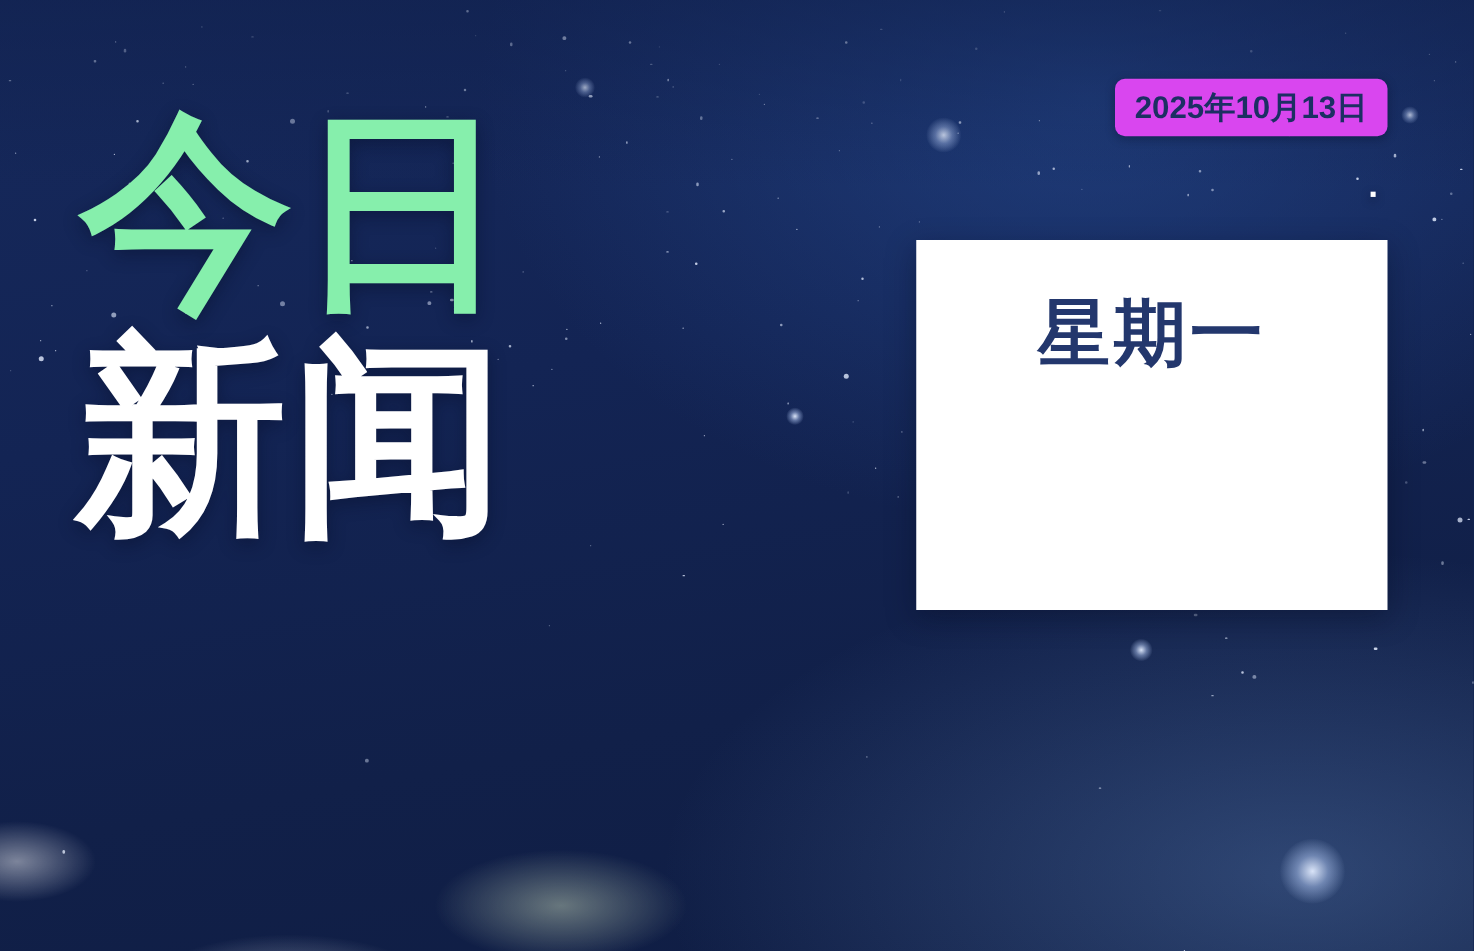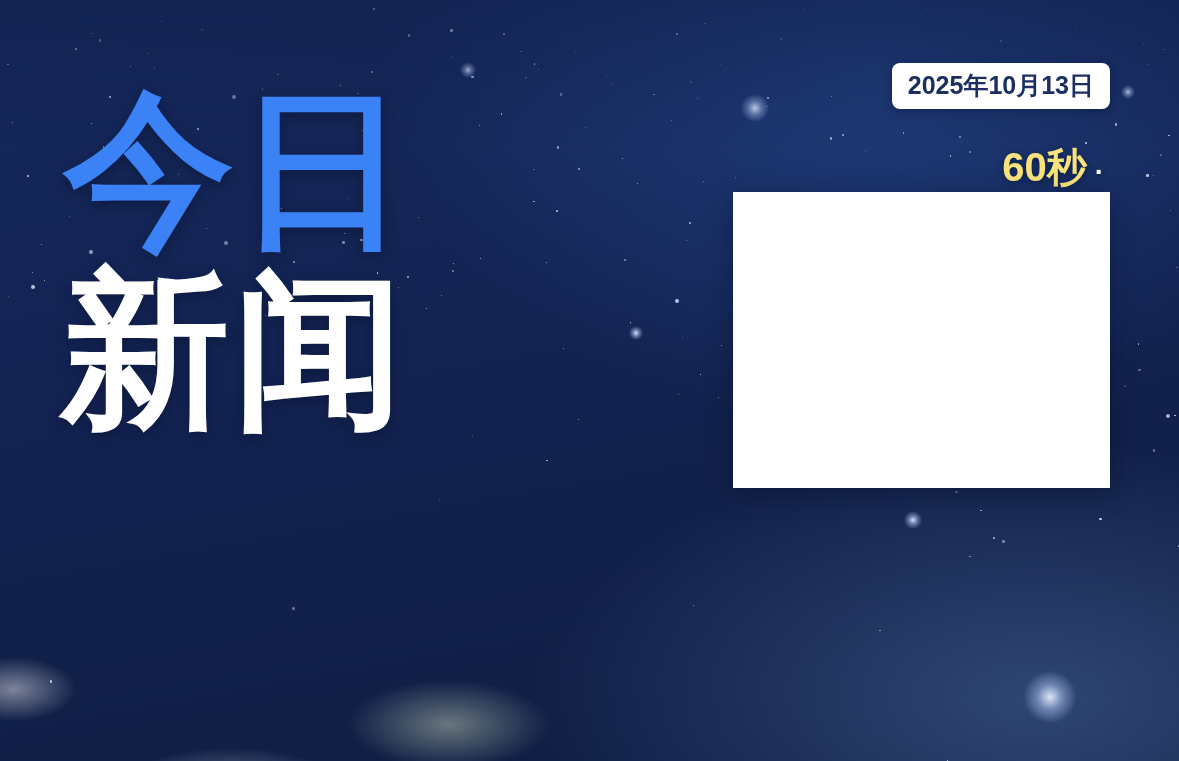--- a/index.html
+++ b/index.html
@@ -90,27 +90,27 @@
     line-height:.92;
     letter-spacing:4px;
   }
   .title-line{
     display:block;
     font-size:170px;
     font-weight:bold;
     font-family:"DejaVu Sans","Liberation Sans",sans-serif;
     text-shadow:0 4px 14px rgba(6,14,40,.45);
   }
-  .title-line.l1{color:#3b82f6;}
+  .title-line.l1{color:#86efac;}
   .title-line.l2{color:#ffffff;margin-top:24px;margin-left:-4px;}
 
   
   .date-badge{
     position:absolute;right:69px;top:63px;
-    background:#ffffff;
+    background:#d946ef;
     color:#1c2f63;
     border-radius:8px;
     padding:6px 16px 7px;
     font-size:25px;
     font-weight:bold;
     letter-spacing:0px;
     white-space:nowrap;
     box-shadow:0 2px 8px rgba(5,12,35,.35);
   }
 
@@ -382,21 +382,21 @@
   <div class="earth-top-shade"></div>
 
   <div class="title-block">
     <span class="title-line l1">今日</span>
     <span class="title-line l2">新闻</span>
   </div>
 
   <div class="date-badge">2025年10月13日</div>
 
   <div class="tagline">
-    <span class="sec">60秒</span>
     <span class="dot">·</span>
   </div>
 
   <div class="card">
+    <div class="weekday">星期一</div>
   </div>
 
 
 </div>
 
 </body></html>

